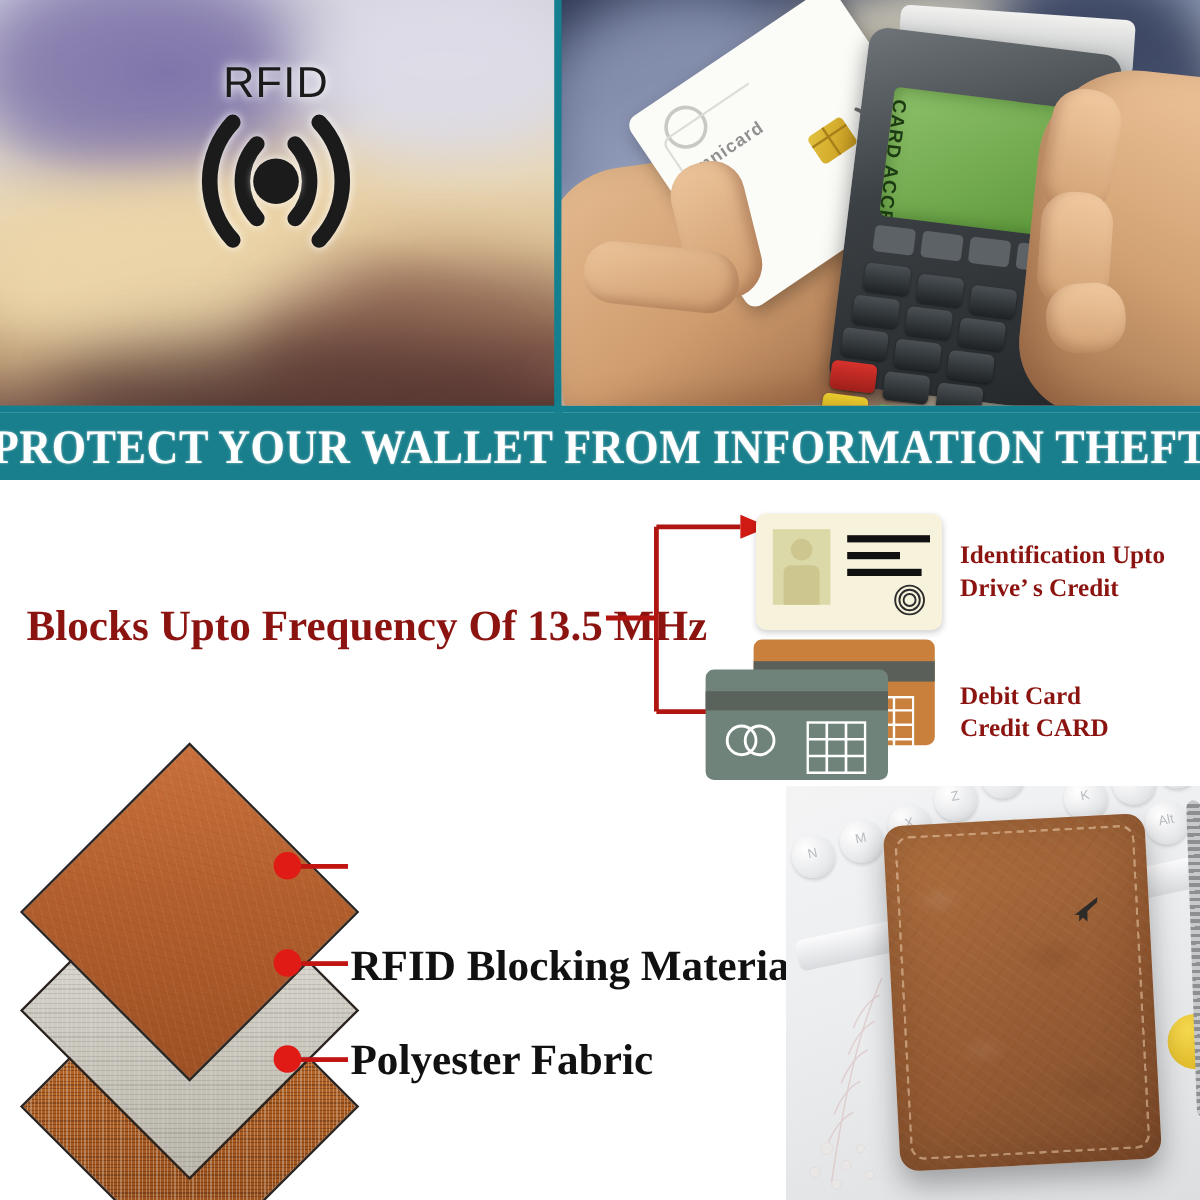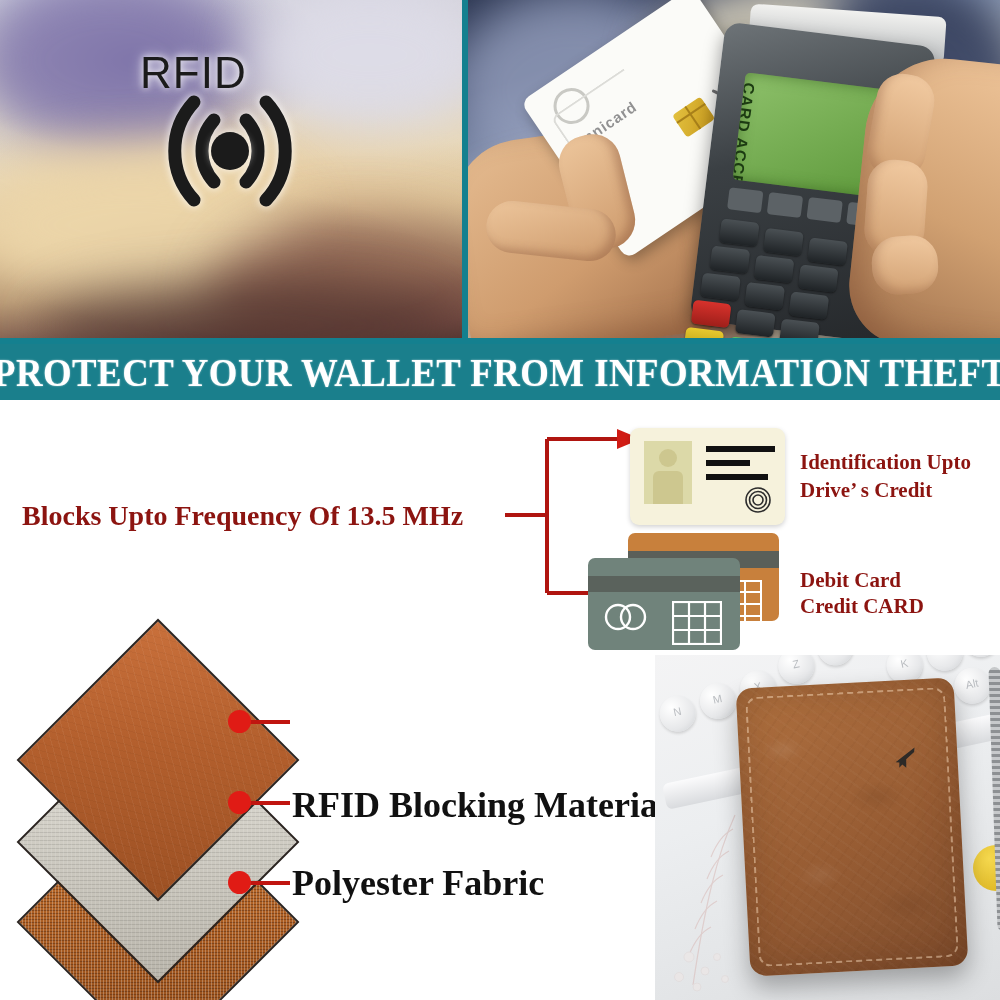--- a/index.html
+++ b/index.html
@@ -21,22 +21,22 @@
      filter:blur(0px);}
   .pl-blob{position:absolute;border-radius:50%;filter:blur(26px);}
   .pl-b1{left:-20px;top:-30px;width:260px;height:180px;background:rgba(126,115,170,.75);}
   .pl-b2{left:250px;top:-20px;width:240px;height:150px;background:rgba(222,221,232,.9);}
   .pl-b3{left:-30px;top:150px;width:330px;height:150px;background:rgba(236,214,170,.9);}
   .pl-b4{left:210px;top:215px;width:300px;height:150px;background:rgba(120,74,64,.6);}
   .pl-b5{left:40px;top:280px;width:420px;height:90px;background:rgba(70,46,42,.55);}
 
   
   .rfid-logo{position:absolute;left:140px;top:48px;width:180px;height:215px;}
-  .rfid-word{position:absolute;left:0;width:180px;text-align:left;color:#1b1b1b;
-      font-family:"Liberation Sans",sans-serif;font-weight:400;font-size:44px;letter-spacing:1px;
+  .rfid-word{position:absolute;left:0;width:180px;text-align:center;color:#1b1b1b;
+      font-family:"Liberation Sans",sans-serif;font-weight:400;font-size:36px;letter-spacing:1px;
       text-shadow:0 0 7px rgba(255,255,255,.95),0 0 14px rgba(255,255,255,.8);}
   .rfid-top{top:0px;}
   .rfid-bot{top:165px;}
   .rfid-svg{position:absolute;left:10px;top:38px;}
 
   
   .photo-right{position:absolute;left:468px;top:0;width:532px;height:338px;overflow:hidden;
      background:linear-gradient(160deg,#2b3550 0%,#3b4666 18%,#8a9ab8 34%,#c3c0b4 55%,#cfc6b2 75%,#b9ae98 100%);}
   .pr-bg1{position:absolute;left:-20px;top:-10px;width:250px;height:200px;border-radius:50%;
      background:rgba(150,160,190,.8);filter:blur(24px);}
@@ -108,21 +108,21 @@
   
   .banner{position:absolute;left:0;top:344px;width:1000px;height:56px;background:#1a7f8c;
      display:flex;align-items:center;justify-content:center;}
   .banner-txt{color:#ffffff;font-family:"Liberation Serif",serif;font-weight:700;font-size:40px;
      letter-spacing:.5px;transform:scaleX(.92);white-space:nowrap;
      text-shadow:0 0 2px rgba(255,255,255,.6);}
 
   
   .mid{position:absolute;left:0;top:400px;width:1000px;height:250px;background:#ffffff;}
 
-  .freq-txt{position:absolute;left:22px;top:500px;color:#8c1410;font-size:28px;font-weight:700;
+  .freq-txt{position:absolute;left:22px;top:500px;color:#8c1410;font-size:36px;font-weight:700;
      font-family:"Liberation Serif",serif;white-space:nowrap;}
 
   .conn{position:absolute;left:505px;top:425px;width:150px;height:190px;}
 
   .id-card{position:absolute;left:630px;top:428px;width:155px;height:97px;border-radius:9px;
      background:#f6f2dc;box-shadow:0 2px 5px rgba(0,0,0,.18);}
   .id-photo{position:absolute;left:14px;top:13px;width:48px;height:63px;background:#dcd9a8;}
   .id-head{position:absolute;left:15px;top:8px;width:18px;height:18px;border-radius:50%;background:#cdc78f;}
   .id-body{position:absolute;left:9px;top:30px;width:30px;height:33px;border-radius:6px 6px 0 0;background:#cdc78f;}
   .id-bar{position:absolute;background:#111111;height:6px;}

